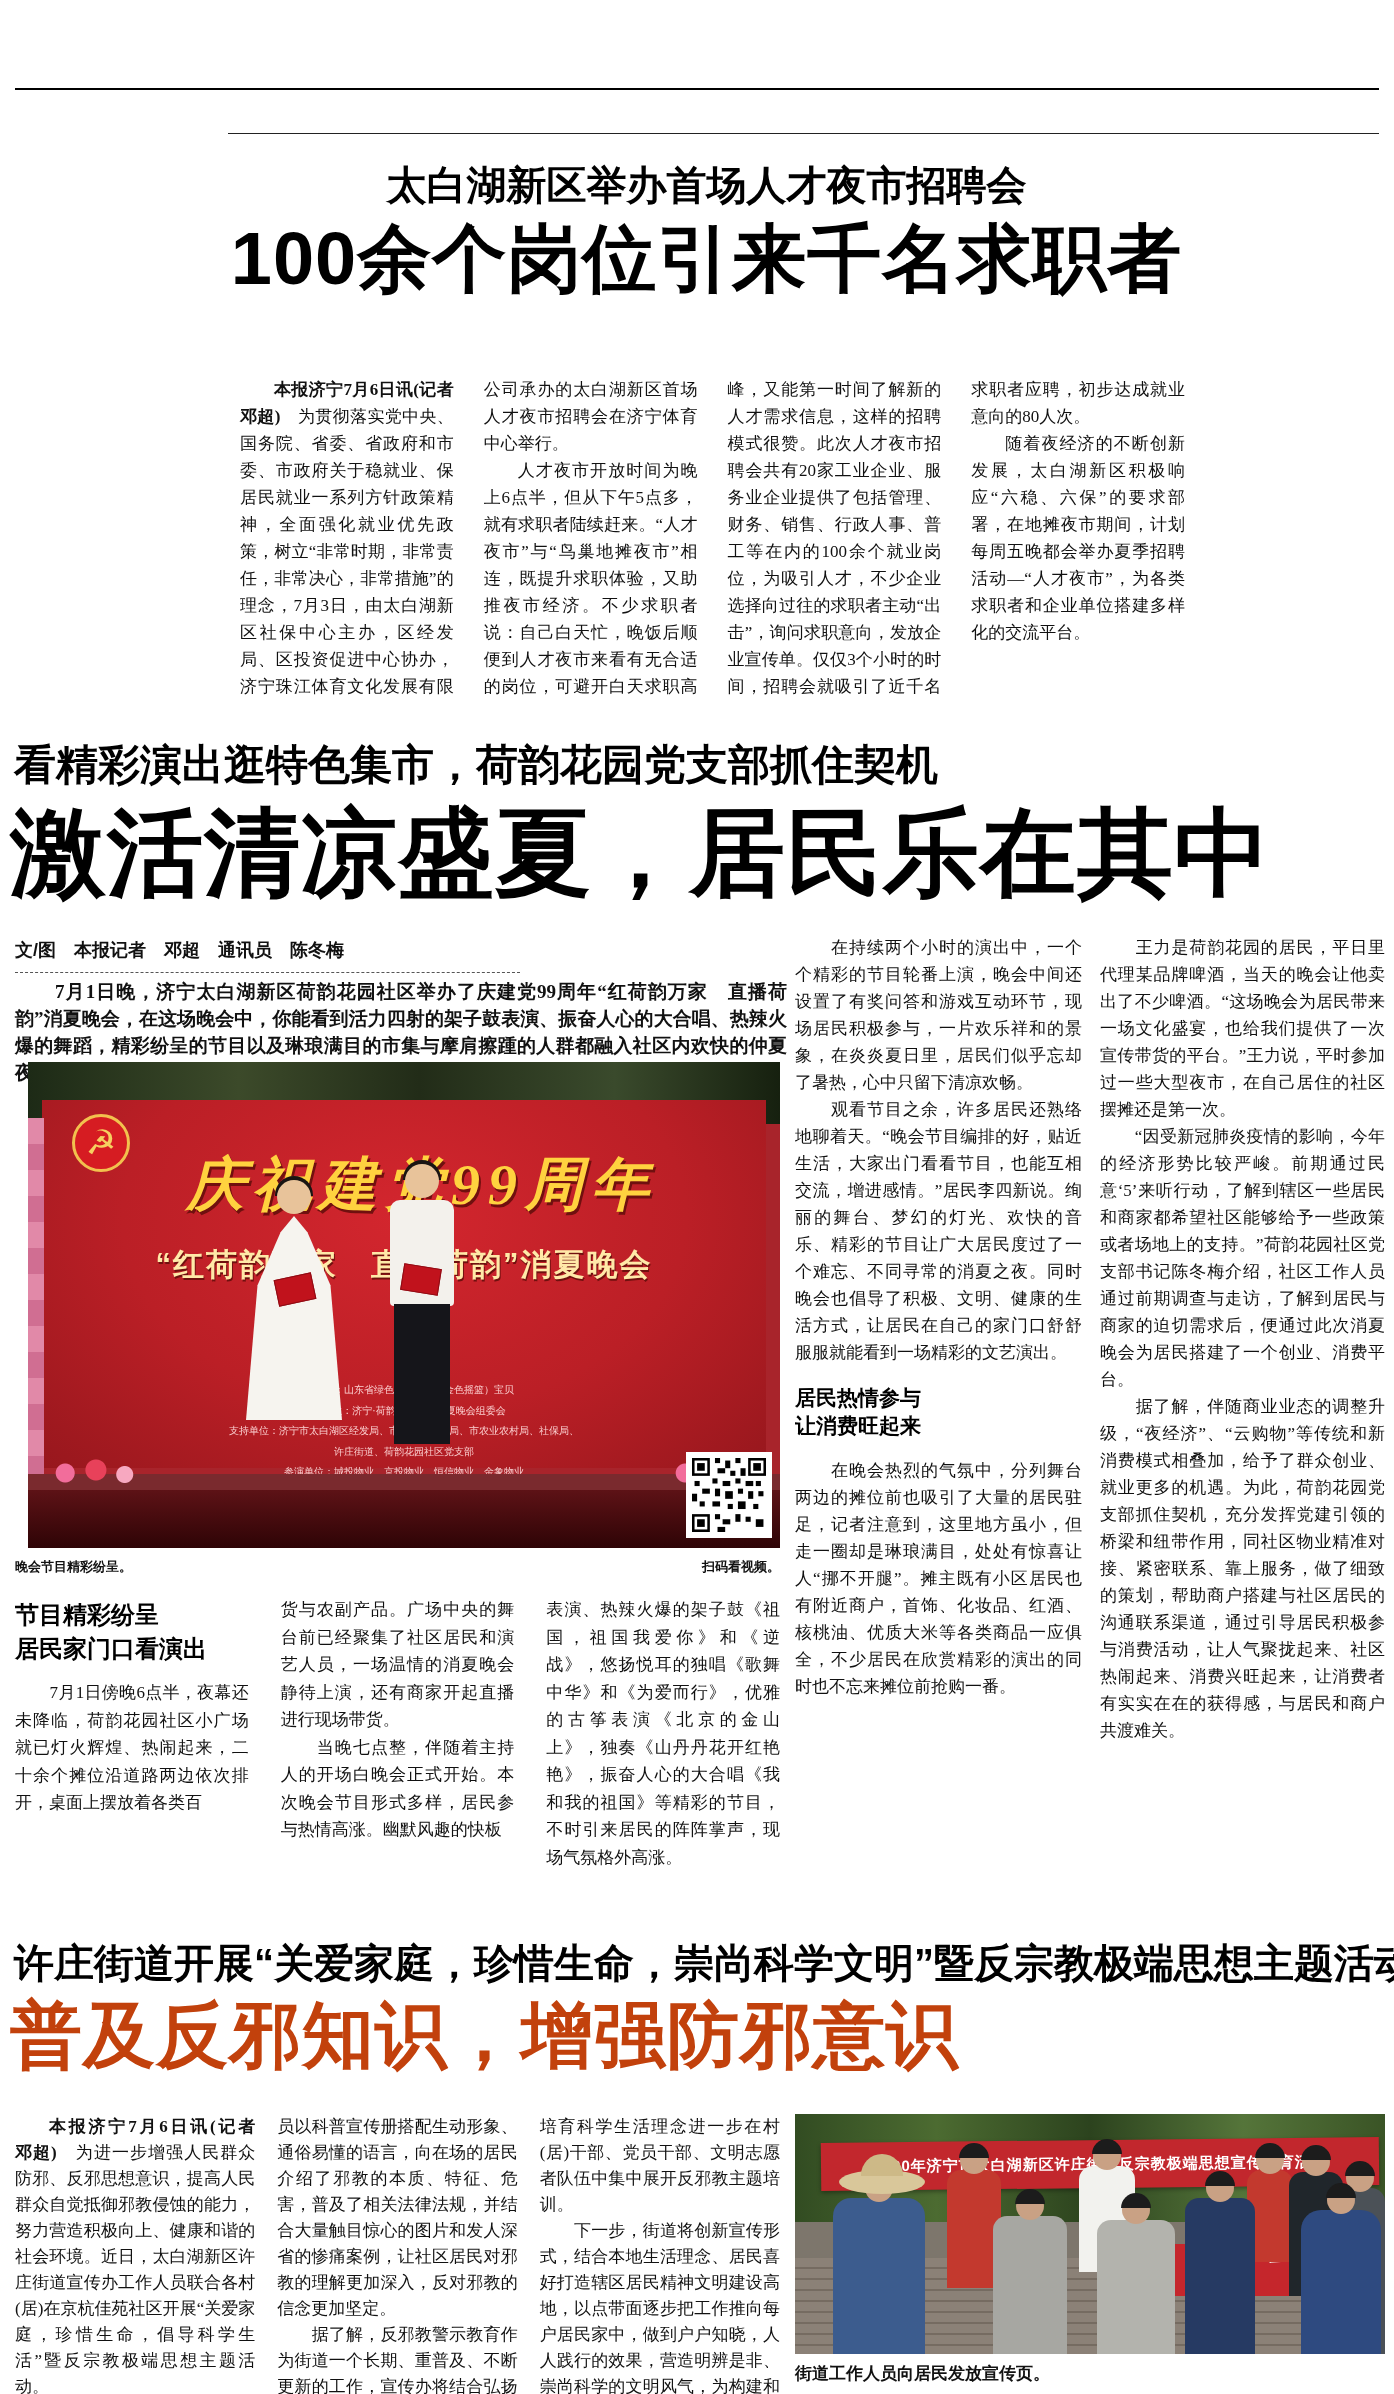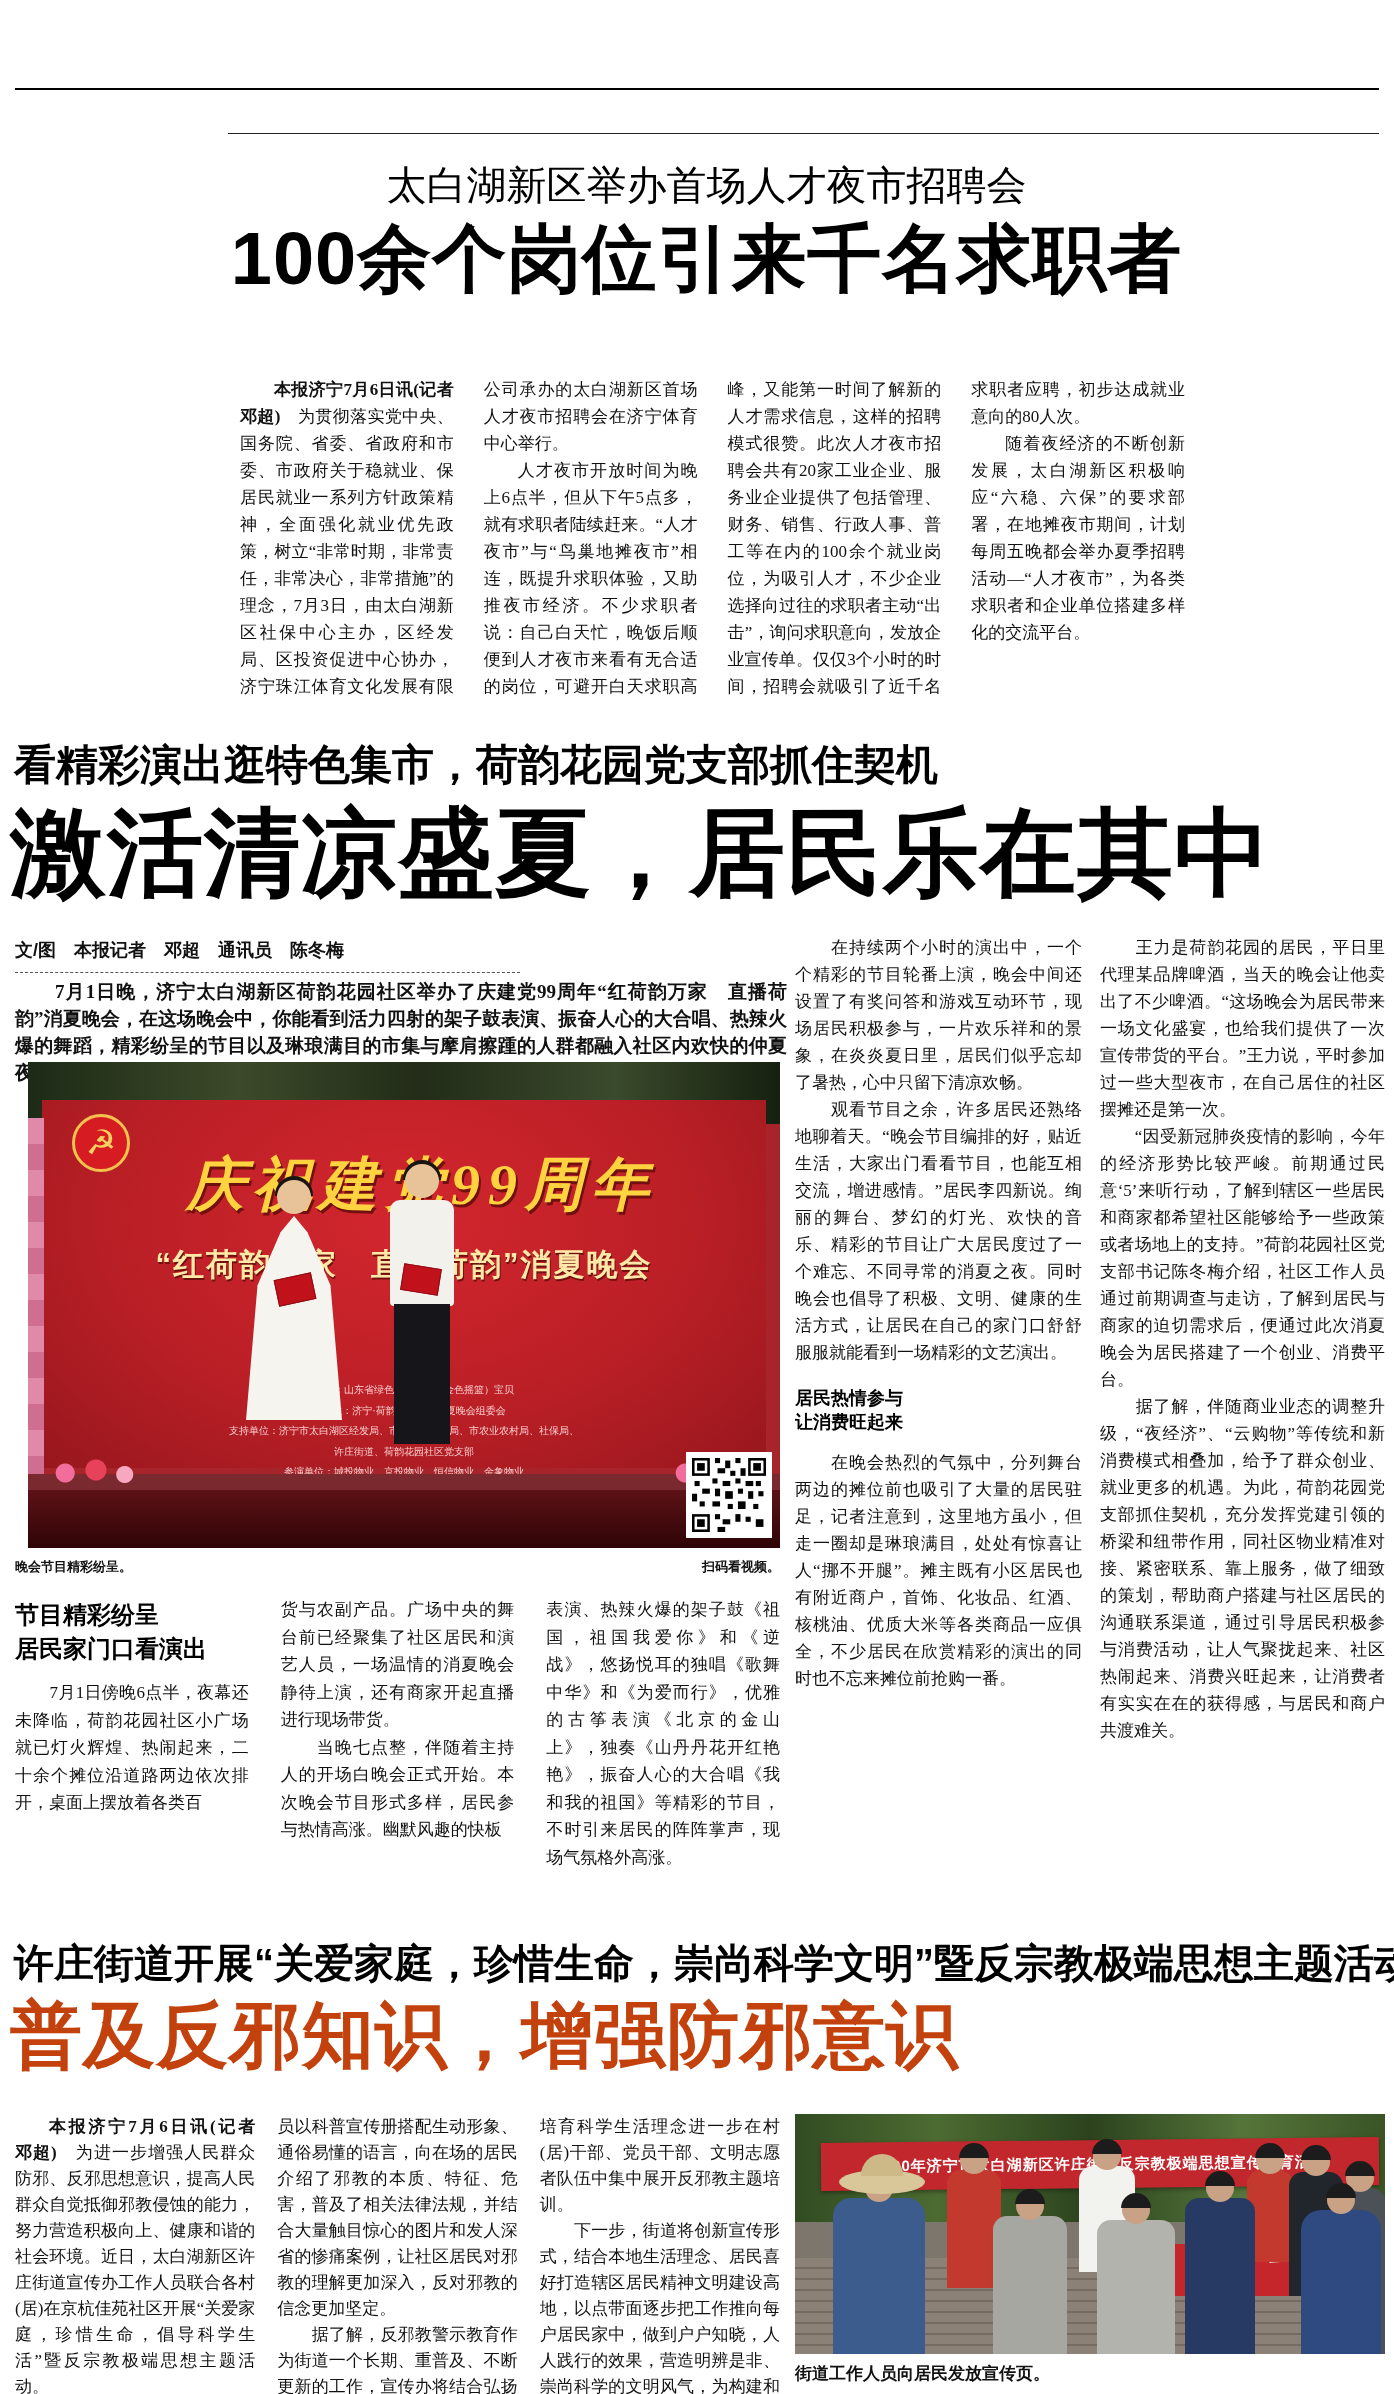--- a/index.html
+++ b/index.html
@@ -14,37 +14,37 @@
   .vsep{width:2px;height:46px;background:#444;}
   .script-red{color:#c8171e;font-family:"Liberation Serif","DejaVu Serif",serif;font-style:italic;font-weight:700;}
   .series{font-size:36px;letter-spacing:2px;}
   .sec-title{font-family:"Liberation Sans","DejaVu Sans",sans-serif;font-size:44px;font-weight:900;letter-spacing:2px;color:#000;}
   .date-block{font-family:"Liberation Sans","DejaVu Sans",sans-serif;font-size:15px;line-height:1.9;color:#222;margin-left:8px;}
   .masthead{font-size:46px;letter-spacing:4px;}
   .hdr-rule{position:absolute;top:88px;left:15px;right:15px;height:2px;background:#000;}
 
   
   .a1-rule{position:absolute;top:133px;left:228px;right:15px;height:1px;background:#222;}
-  .a1-kicker{position:absolute;top:158px;left:228px;width:957px;text-align:center;font-size:40px;font-weight:400;color:#000;}
+  .a1-kicker{position:absolute;top:158px;left:228px;width:957px;text-align:center;font-size:40px;font-weight:700;color:#000;}
   .a1-headline{position:absolute;top:210px;left:228px;width:957px;margin:0;text-align:center;font-size:74px;font-weight:900;letter-spacing:1px;color:#000;}
   .a1-body{position:absolute;top:376px;left:240px;width:945px;height:324px;column-count:4;column-gap:30px;
     font-family:"Liberation Serif","DejaVu Serif",serif;font-size:17px;line-height:27px;text-align:justify;}
   .para{margin:0;text-indent:2em;}
 
   
   .a2-kicker{position:absolute;top:737px;left:14px;font-size:42px;font-weight:600;color:#000;white-space:nowrap;}
   .a2-headline{position:absolute;top:790px;left:10px;width:1380px;margin:0;font-size:96px;font-weight:900;letter-spacing:1px;color:#000;white-space:nowrap;}
   .a2-byline{position:absolute;top:938px;left:15px;width:505px;font-size:18px;font-weight:700;border-bottom:1px dashed #555;padding-bottom:10px;}
   .a2-intro{position:absolute;top:978px;left:15px;width:772px;font-size:19px;font-weight:700;line-height:27px;text-align:justify;white-space:pre-line;}
   .tallcol{position:absolute;top:934px;width:287px;height:980px;overflow:hidden;font-family:"Liberation Serif","DejaVu Serif",serif;
     font-size:17px;line-height:27px;text-align:justify;}
   .colA{left:795px;}
   .colB{left:1100px;width:285px;}
   .cont{white-space:pre-line;text-indent:0;}
-  .subheadA{margin:20px 0 14px 0;font-size:18px;font-weight:800;line-height:1.35;white-space:pre-line;font-family:Liberation Serif, serif;color:#000;}
+  .subheadA{margin:20px 0 14px 0;font-size:21px;font-weight:800;line-height:1.35;white-space:pre-line;font-family:Liberation Mono, monospace;color:#000;}
 
   .caption-row{position:absolute;top:1558px;left:15px;width:765px;display:flex;justify-content:space-between;font-size:13px;font-weight:700;}
   .leftcols{position:absolute;top:1596px;left:15px;width:765px;display:flex;gap:32px;}
   .leftcols .lc{flex:1;font-family:"Liberation Serif","DejaVu Serif",serif;font-size:17px;line-height:27.5px;text-align:justify;}
   .subheadL{margin:2px 0 14px 0;font-size:24px;font-weight:800;line-height:1.4;white-space:pre-line;font-family:"Liberation Sans","DejaVu Sans",sans-serif;color:#000;}
 
   
   .photo1{position:absolute;top:1062px;left:28px;width:752px;height:486px;background:#a8242b;overflow:hidden;}
   .p1-trees{position:absolute;top:0;left:0;right:0;height:62px;background:linear-gradient(90deg,#1d2a16,#3c4a2a 28%,#222c18 52%,#3a4a2c 78%,#16200f);}
   .p1-backdrop{position:absolute;top:38px;left:14px;right:14px;height:368px;background:radial-gradient(ellipse at 50% 32%,#d3262e 0%,#bb1f26 55%,#97171d 100%);}

